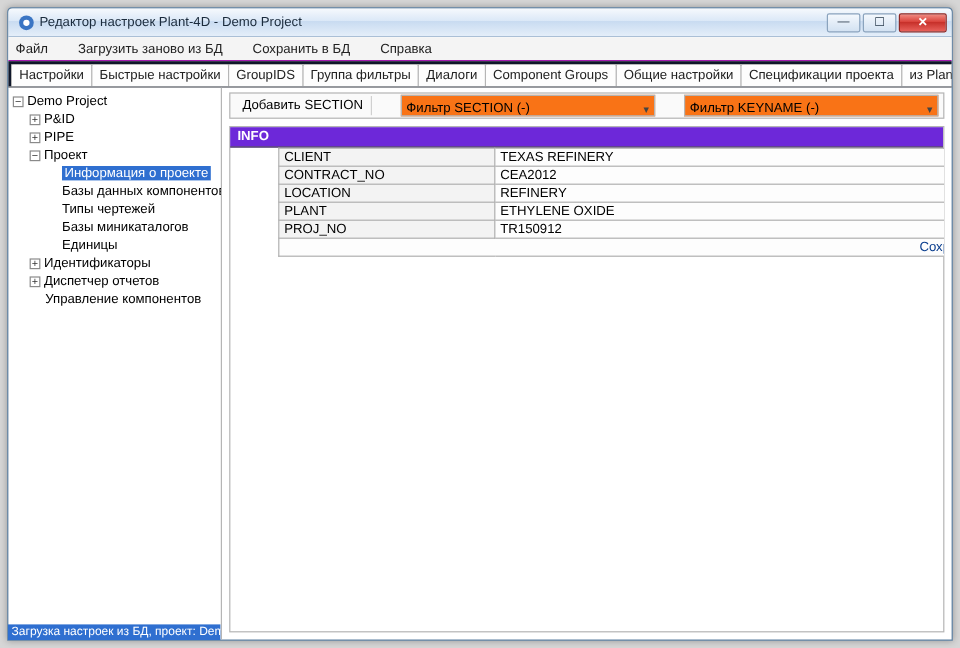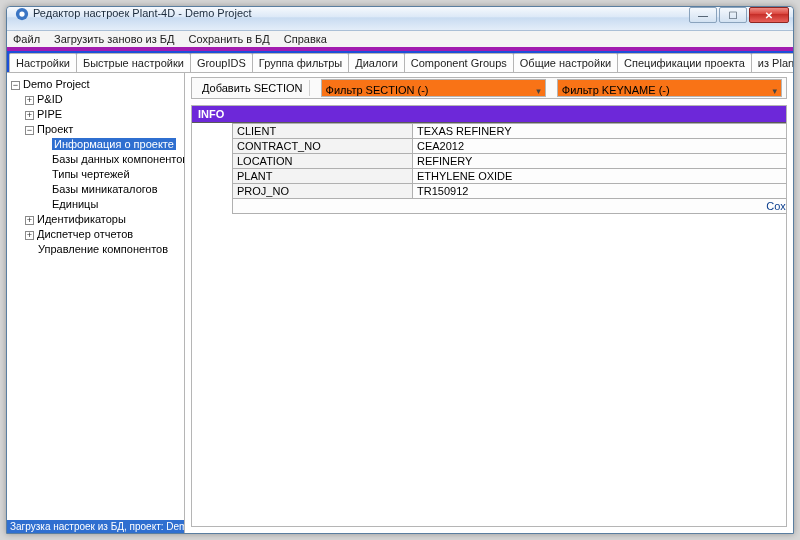--- a/index.html
+++ b/index.html
@@ -1,37 +1,37 @@
 <!DOCTYPE html>
 <html><head>
 <meta charset="utf-8">
 <style>
   * { box-sizing: border-box; font-family: "Segoe UI", Tahoma, sans-serif; font-size: 11px; }
   body { margin: 0; background: #d6d6d6; width: 800px; height: 540px; overflow: hidden; }
   .window { position: absolute; left: 6px; top: 6px; width: 788px; height: 528px; background: #fff; border: 1px solid #5a7ea0; border-radius: 4px 4px 0 0; box-shadow: 0 0 6px rgba(0,0,0,0.3); display: flex; flex-direction: column; }
-  .titlebar { height: 24px; background: linear-gradient(#f6f9fd,#dbe8f7 45%,#c8dbf1 46%,#e4eef9); border-bottom: 1px solid #aabfd6; display: flex; align-items: flex-start; padding: 0 4px; border-radius: 4px 4px 0 0; }
+  .titlebar { height: 24px; background: linear-gradient(#f6f9fd,#dbe8f7 45%,#c8dbf1 46%,#e4eef9); border-bottom: 1px solid #aabfd6; display: flex; align-items: center; padding: 0 4px; border-radius: 4px 4px 0 0; }
   .titlebar .app-icon { width: 14px; height: 14px; margin: 0 4px; }
   .titlebar .title { color: #1b2b3c; flex: 1; }
   .tb-btn { width: 28px; height: 16px; margin-left: 2px; border: 1px solid #8aa3bd; border-radius: 2px; background: linear-gradient(#f4f8fd,#d3e2f2); display: flex; align-items: center; justify-content: center; font-size: 10px; color: #2a3b4c; }
   .tb-close { width: 40px; background: linear-gradient(#f08c84,#d9413a 45%,#c62f29 46%,#e8615b); border-color: #8e2622; color: #fff; font-weight: bold; }
-  .menubar { height: 20px; display: flex; align-items: center; padding: 0 6px; gap: 14px; background: #f4f4f4; border-bottom: 4px solid #a21caf; color: #222; }
+  .menubar { height: 20px; display: flex; align-items: center; padding: 0 6px; gap: 25px; background: #f4f4f4; border-bottom: 1px solid #a21caf; color: #222; }
   .menubar span { cursor: default; }
-  .tabstrip { height: 22px; display: flex; align-items: flex-end; padding: 0 2px; background: #1d4ed8; border-bottom: 1px solid #b5b5b5; overflow: hidden; }
+  .tabstrip { height: 22px; display: flex; align-items: flex-end; padding: 0 2px; background: #0f172a; border-bottom: 1px solid #b5b5b5; overflow: hidden; }
   .tab { padding: 3px 6px; border: 1px solid #b5b5b5; border-bottom: none; background: #fdfdfd; margin-right: -1px; white-space: nowrap; color: #222; border-radius: 2px 2px 0 0; }
   .content { flex: 1; display: flex; min-height: 0; }
   .tree { width: 178px; border-right: 1px solid #b5b5b5; overflow: auto; padding: 4px 2px; position: relative; }
   .tree ul { list-style: none; margin: 0; padding-left: 14px; }
   .tree > ul { padding-left: 2px; }
   .tree li { white-space: nowrap; line-height: 15px; }
   .twisty { display: inline-block; width: 9px; height: 9px; border: 1px solid #8a8a8a; text-align: center; line-height: 7px; font-size: 9px; margin-right: 3px; background: #fff; color: #333; }
   .noicon { display: inline-block; width: 13px; }
   .tree .sel { background: #2f6fd0; color: #fff; padding: 0 2px; }
   .status { position: absolute; bottom: 0; left: 0; right: 0; background: #2f6fd0; color: #fff; padding: 1px 3px; font-size: 10px; overflow: hidden; white-space: nowrap; }
   .right { flex: 1; display: flex; flex-direction: column; padding: 4px 6px 6px 6px; gap: 6px; }
-  .toolbar { height: 22px; border: 1px solid #b5b5b5; background: #fafafa; display: flex; align-items: center; padding: 0 4px; gap: 11px; }
+  .toolbar { height: 22px; border: 1px solid #b5b5b5; background: #fafafa; display: flex; align-items: center; padding: 0 4px; gap: 24px; }
   .tool-btn { padding: 2px 6px; border-right: 1px solid #d0d0d0; }
   .combo { flex: 1; display: flex; align-items: flex-end; height: 18px; border: 1px solid #b5b5b5; background: #f97316; padding: 0 4px; justify-content: space-between; }
   .combo .chev { font-size: 9px; color: #444; }
   .main { flex: 1; border: 1px solid #b5b5b5; overflow: auto; }
   .section-hdr { background: #6d28d9; color: #fff; font-weight: bold; padding: 2px 6px; border-bottom: 1px solid #5a5a5a; }
   table.kv { width: 100%; border-collapse: collapse; margin-left: 40px; }
   table.kv td { border: 1px solid #b0b0b0; padding: 1px 4px; background: #fdfdfd; }
   table.kv td.k { width: 180px; background: #f3f3f3; }
   .save-row td { background: #ececec; text-align: right; padding: 2px 6px; }
   .save-row a { color: #0b3e8e; cursor: pointer; }

